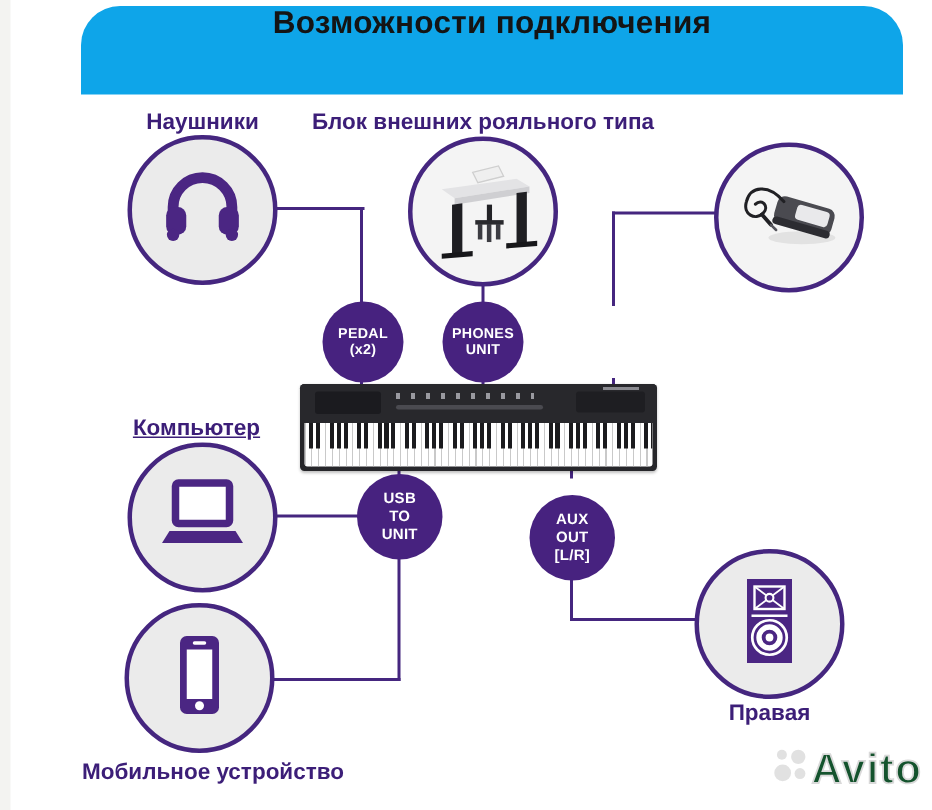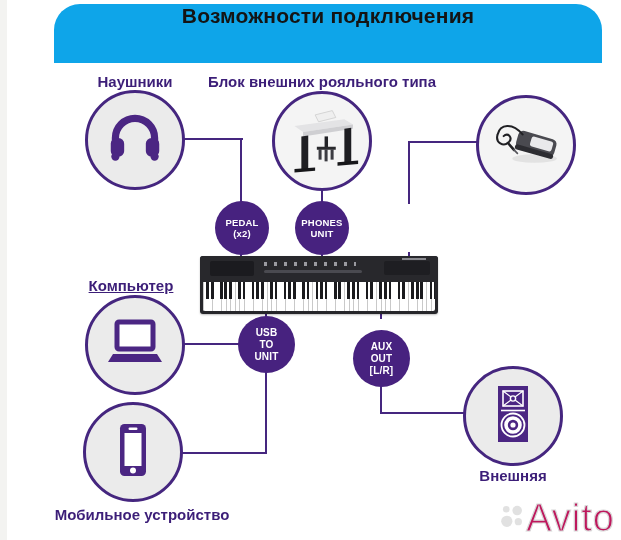--- a/index.html
+++ b/index.html
@@ -53,21 +53,21 @@
       transparent 10.5px, transparent 16.8px,
       #1a1a1d 16.8px, #1a1a1d 19.5px,
       transparent 19.5px, transparent 21.4px,
       #1a1a1d 21.4px, #1a1a1d 24.1px,
       transparent 24.1px, transparent 26px,
       #1a1a1d 26px, #1a1a1d 28.7px,
       transparent 28.7px, transparent 31.9px);}
   
   .footnote{position:absolute;right:24px;top:520px;font-size:7.6px;font-weight:bold;color:#333333;z-index:4;letter-spacing:0.1px;}
   .watermark{position:absolute;right:6px;top:497px;display:flex;align-items:center;z-index:3;}
-  .wm-text{font-size:38px;font-weight:normal;color:#be185d;-webkit-text-stroke:1.2px #d9d9d9;letter-spacing:1px;}
+  .wm-text{font-size:28px;font-weight:bold;color:#14532d;-webkit-text-stroke:1.2px #d9d9d9;letter-spacing:1px;}
 </style>
 </head>
 <body>
 
 <div class="stage">
 
   <div class="edge-strip"></div>
 
   <div class="header-band">
     <div class="page-title">Возможности подключения</div>
@@ -87,21 +87,21 @@
   <div class="cline" style="left:265px;top:371px;width:2px;height:83px;"></div>
   <div class="cline" style="left:181px;top:452px;width:86px;height:2px;"></div>
   <div class="cline" style="left:380px;top:371px;width:2px;height:43px;"></div>
   <div class="cline" style="left:380px;top:412px;width:85px;height:2px;"></div>
 
   <div class="nlabel" style="left:55px;top:73px;width:160px;">Наушники</div>
   <div class="nlabel" style="left:182px;top:73px;width:280px;">Блок внешних рояльного типа</div>
   <div class="nlabel" style="left:51px;top:277px;width:160px;text-decoration:underline;">Компьютер</div>
   <div class="nlabel" style="left:42px;top:506px;width:200px;">Мобильное устройство</div>
   <div class="nlabel" style="left:423px;top:467px;width:180px;">
-    <div>Внешняя</div>
+    <div>Правая</div>
   </div>
 
   <div class="node" style="left:85px;top:90px;">
     <span>
       <svg width="66" height="66" viewBox="0 0 64 64">
         <path d="M13 38 v-6 a19 19 0 0 1 38 0 v6" stroke="#4b2683" stroke-width="7" fill="none" stroke-linecap="round"></path>
         <rect x="8.5" y="32" width="13" height="18" rx="5.5" fill="#4b2683"></rect>
         <rect x="42.5" y="32" width="13" height="18" rx="5.5" fill="#4b2683"></rect>
         <circle cx="13" cy="50" r="4" fill="#4b2683"></circle>
         <circle cx="51" cy="50" r="4" fill="#4b2683"></circle>

